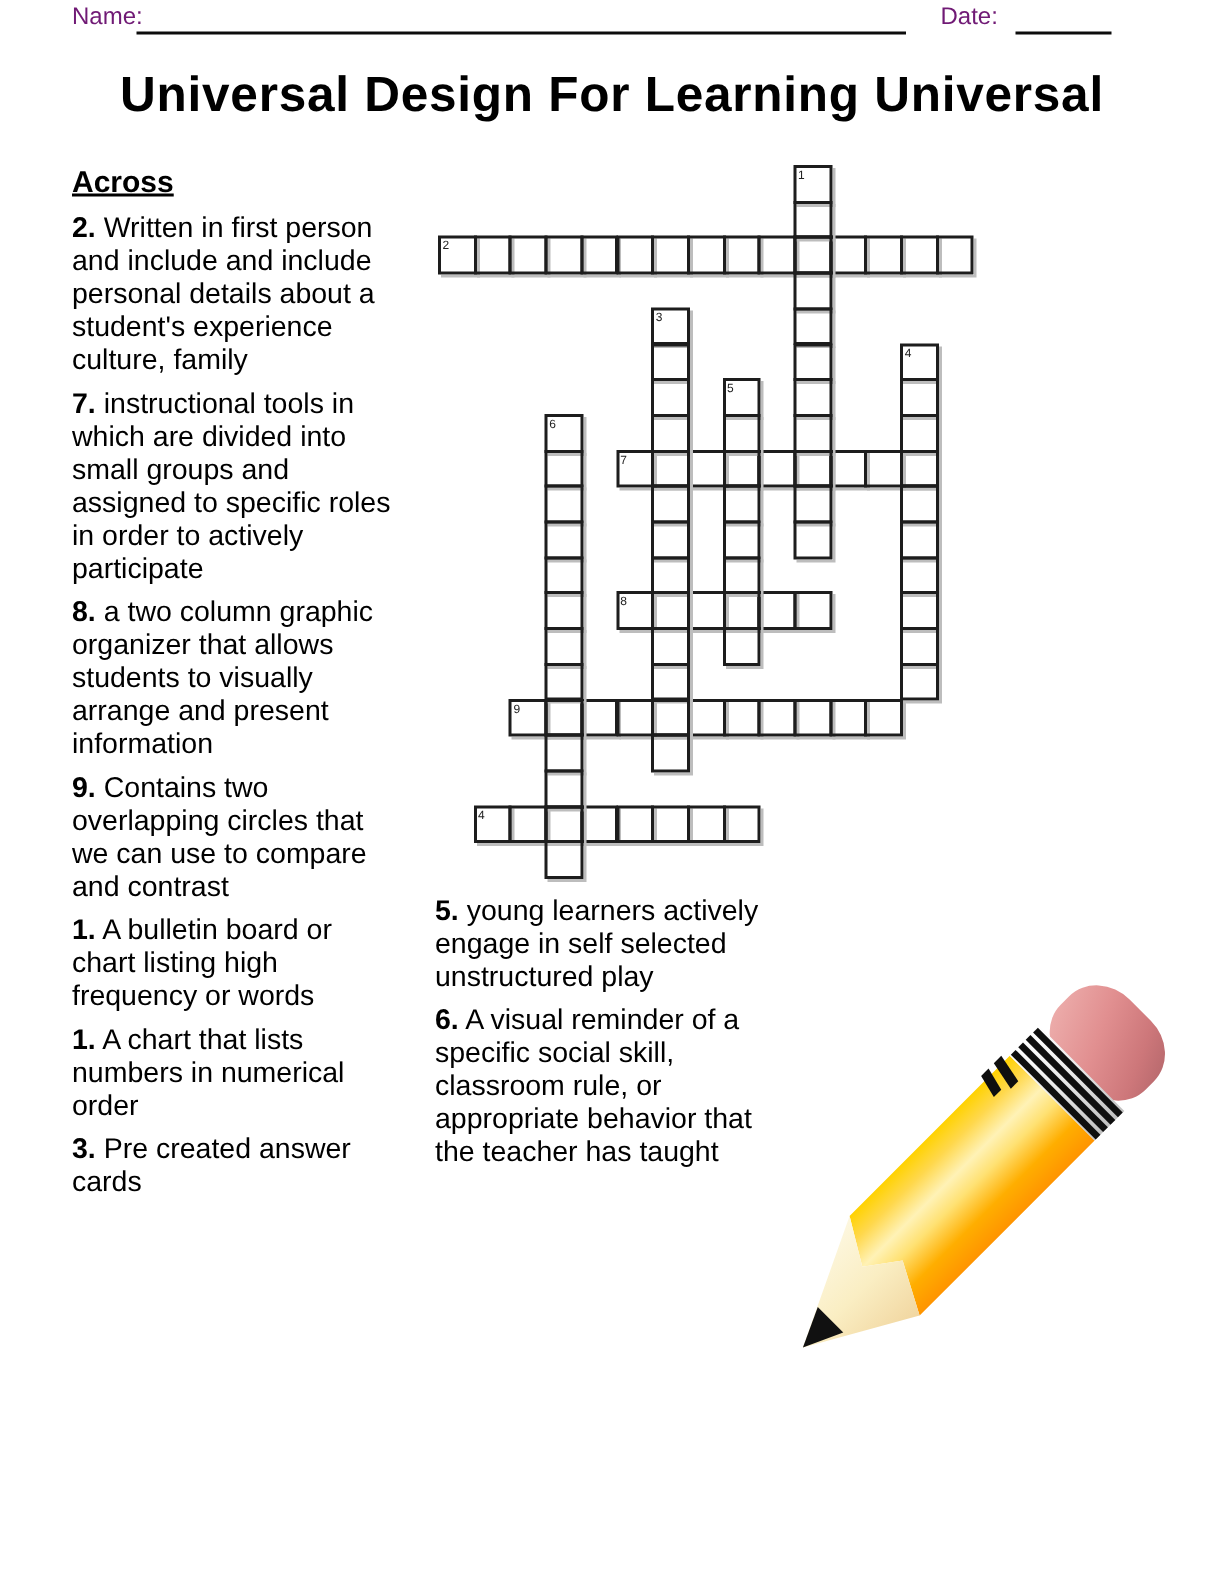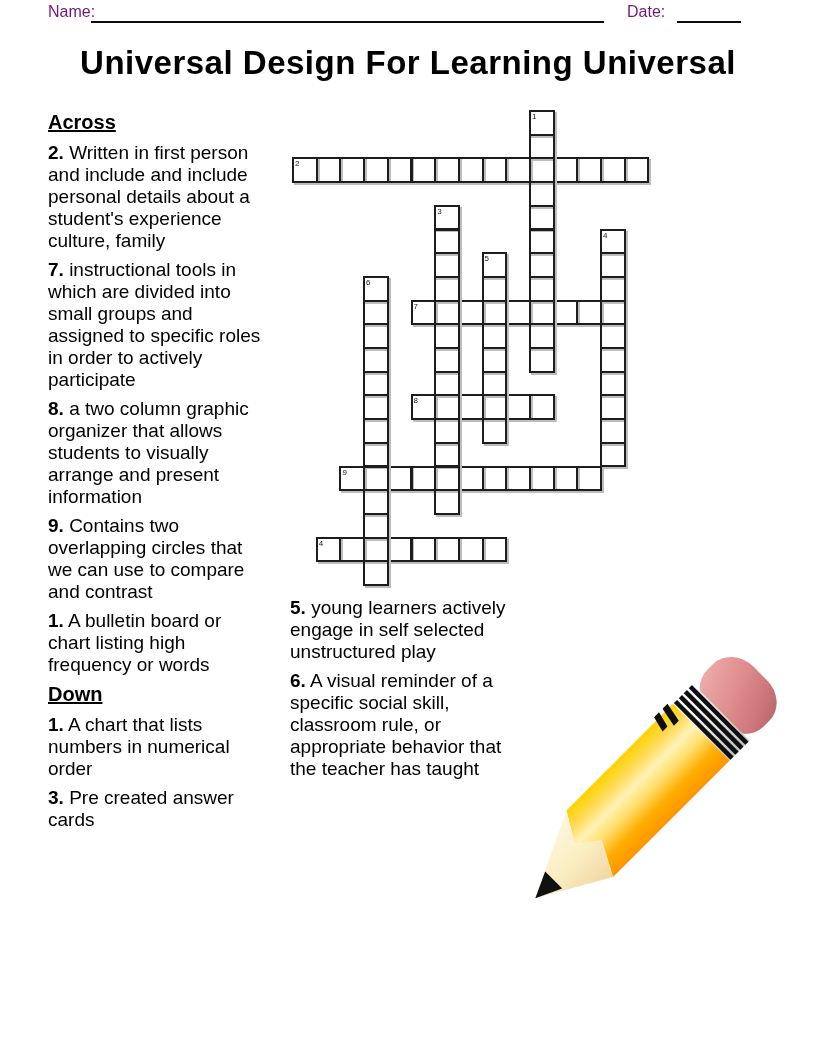--- a/index.html
+++ b/index.html
@@ -183,21 +183,20 @@
 
   <div class="clues-col clues-left">
     <h2 class="clue-heading">Across</h2>
     <div>
         <p class="clue"><b>2.</b> Written in first person and include and include personal details about a student's experience culture, family</p>
         <p class="clue"><b>7.</b> instructional tools in which are divided into small groups and assigned to specific roles in order to actively participate</p>
         <p class="clue"><b>8.</b> a two column graphic organizer that allows students to visually arrange and present information</p>
         <p class="clue"><b>9.</b> Contains two overlapping circles that we can use to compare and contrast</p>
         <p class="clue"><b>1.</b> A bulletin board or chart listing high frequency or words</p>
       </div>
-    <h2 class="clue-heading">Down</h2>
     <div>
         <p class="clue"><b>1.</b> A chart that lists numbers in numerical order</p>
         <p class="clue"><b>3.</b> Pre created answer cards</p>
       </div>
   </div>
 
   <div class="clues-col clues-right">
     <div>
         <p class="clue"><b>5.</b> young learners actively engage in self selected unstructured play</p>
         <p class="clue"><b>6.</b> A visual reminder of a specific social skill, classroom rule, or appropriate behavior that the teacher has taught</p>

